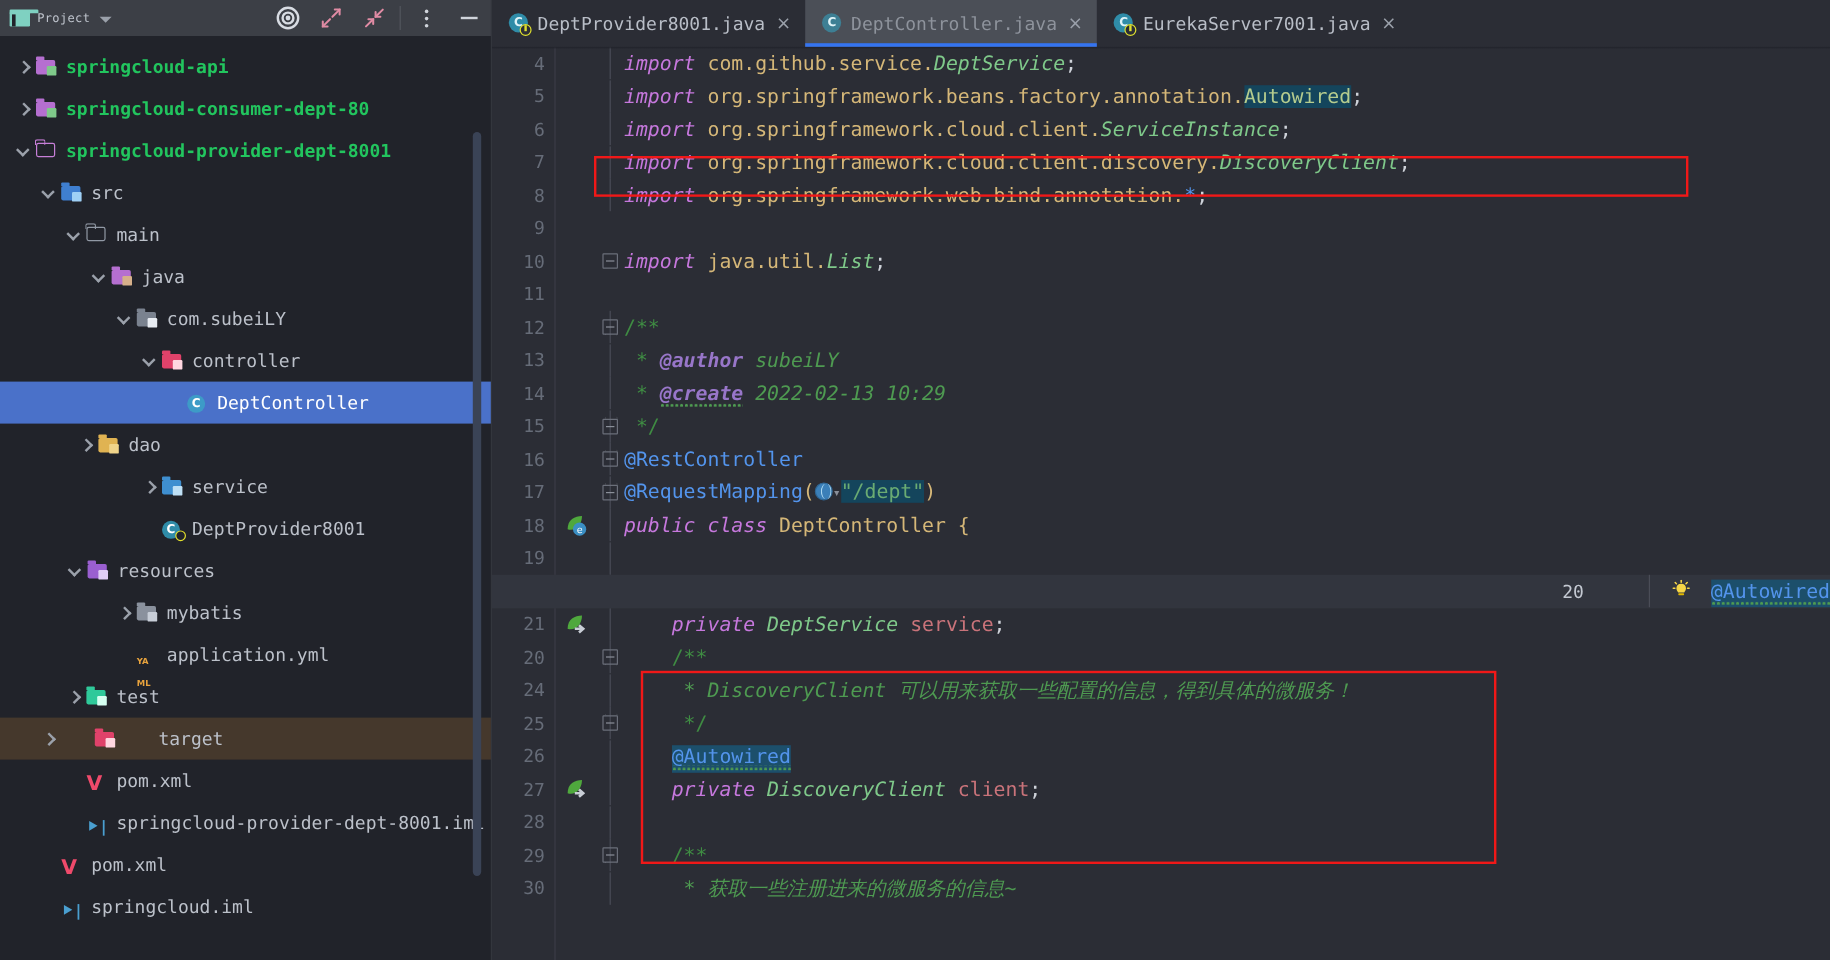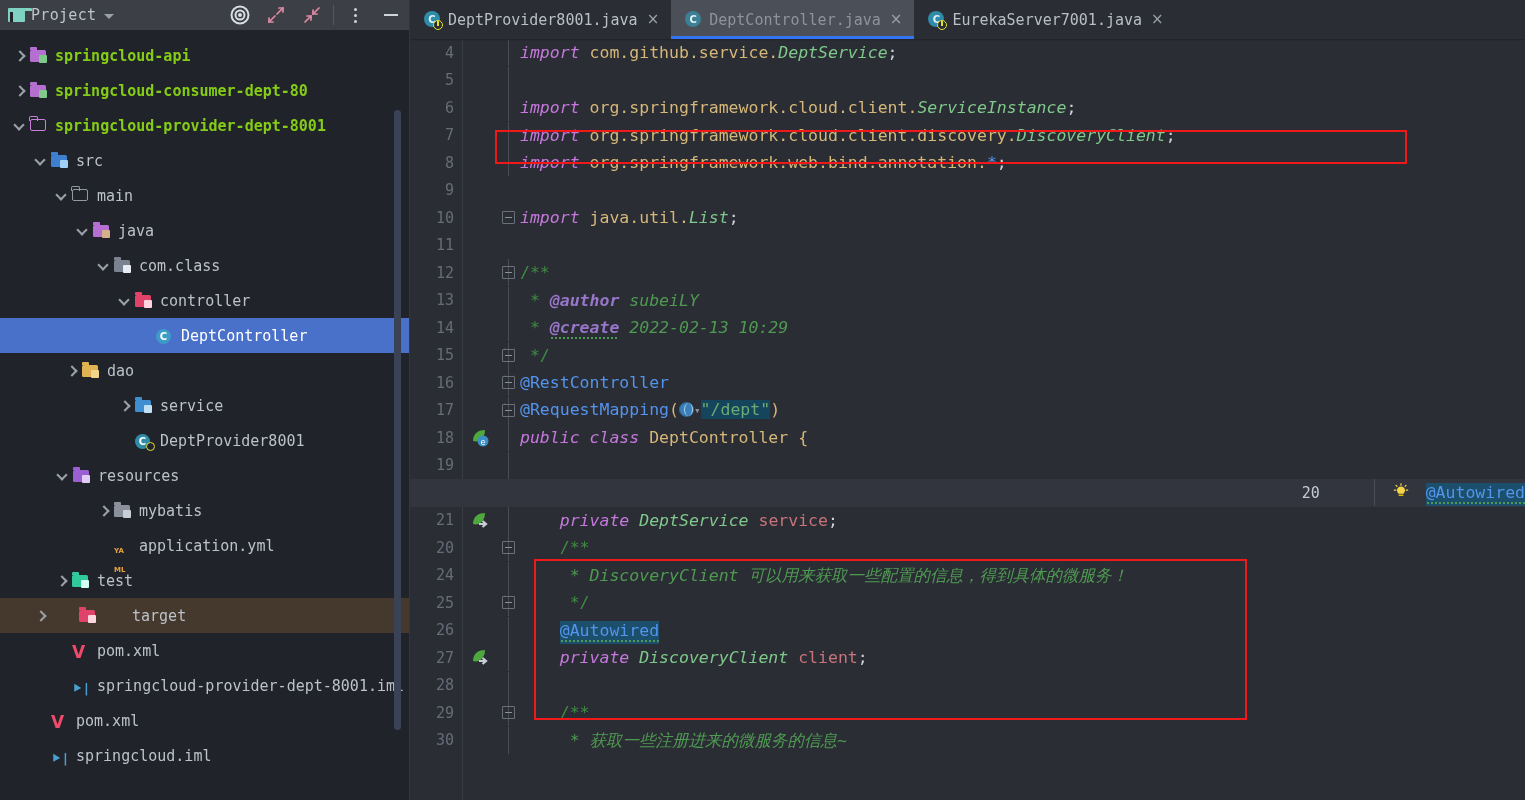--- a/index.html
+++ b/index.html
@@ -34,21 +34,21 @@
   }
   .proj-folder-icon .body {
     position: absolute; left: 0; top: 2px; width: 17px; height: 12px;
     background: #7fd1c1; border-radius: 1px;
   }
   .proj-folder-icon .notch {
     position: absolute; left: 2px; top: 4px; width: 3px; height: 10px;
     background: #21232a;
   }
   #project-label {
-    color: #bfc4cd; font-size: 15px; letter-spacing: .3px;
+    color: #bfc4cd; font-size: 10px; letter-spacing: .3px;
     font-family: "DejaVu Sans Mono", monospace;
   }
   .chev-down-small {
     width: 0; height: 0; border-left: 5px solid transparent;
     border-right: 5px solid transparent; border-top: 5px solid #9aa0aa;
     margin-left: 2px; margin-top: 2px;
   }
   #sidebar-header .spacer { flex: 1 1 auto; }
   .hdr-btn {
     width: 30px; height: 30px; display: flex; align-items: center;
@@ -71,21 +71,21 @@
 
   #tree { position: relative; height: 770px; padding-top: 8px; }
   .row {
     height: 35px; display: flex; align-items: center;
     white-space: nowrap; position: relative;
   }
   .row .lbl {
     color: #bcc1ca; font-size: 15px;
     font-family: "DejaVu Sans Mono", monospace; letter-spacing: 0px;
   }
-  .row.bold .lbl { font-weight: bold; color: #84cc16; }
+  .row.bold .lbl { font-weight: bold; color: #22c55e; }
   .row.sel { background: #4a71c9; }
   .row.sel .lbl { color: #ffffff; }
   .row.hl { background: #45382c; gap: 28px; }
   .arrow {
     width: 16px; height: 16px; flex: 0 0 16px; position: relative; margin-right: 2px;
   }
   .arrow.r::after, .arrow.d::after {
     content: ""; position: absolute; left: 4px; top: 4px;
     width: 6px; height: 6px; border-right: 2px solid #9ba1ab;
     border-bottom: 2px solid #9ba1ab;
@@ -358,21 +358,21 @@
           </span>
           <span class="lbl">java</span>
         </div>
         <div class="row" style="padding-left: 96px;">
           <span class="arrow d"></span>
           <span class="ico">
             <span class="fld" style="background:#7a828f">
               <span class="badge" style="background:#e8ecf2"></span>
             </span>
           </span>
-          <span class="lbl">com.class</span>
+          <span class="lbl">com.subeiLY</span>
         </div>
         <div class="row" style="padding-left: 117px;">
           <span class="arrow d"></span>
           <span class="ico">
             <span class="fld" style="background:#e0426a">
               <span class="badge" style="background:#ffd6e0"></span>
             </span>
           </span>
           <span class="lbl">controller</span>
         </div>
@@ -512,20 +512,21 @@
               <span class="fold-line"></span>
             </div>
             <div class="code"><span class="kw">import</span> <span class="pkg">com.github.service.</span><span class="typ">DeptService</span><span class="punc">;</span></div>
           </div>
           <div class="line">
             <div class="gutter">5</div>
             <div class="gmark"></div>
             <div class="fold">
               <span class="fold-line"></span>
             </div>
+            <div class="code"><span class="kw">import</span> <span class="pkg">org.springframework.beans.factory.annotation.</span><span class="typn hilite-t">Autowired</span><span class="punc">;</span></div>
           </div>
           <div class="line">
             <div class="gutter">6</div>
             <div class="gmark"></div>
             <div class="fold">
               <span class="fold-line"></span>
             </div>
             <div class="code"><span class="kw">import</span> <span class="pkg">org.springframework.cloud.client.</span><span class="typ">ServiceInstance</span><span class="punc">;</span></div>
           </div>
           <div class="line">

